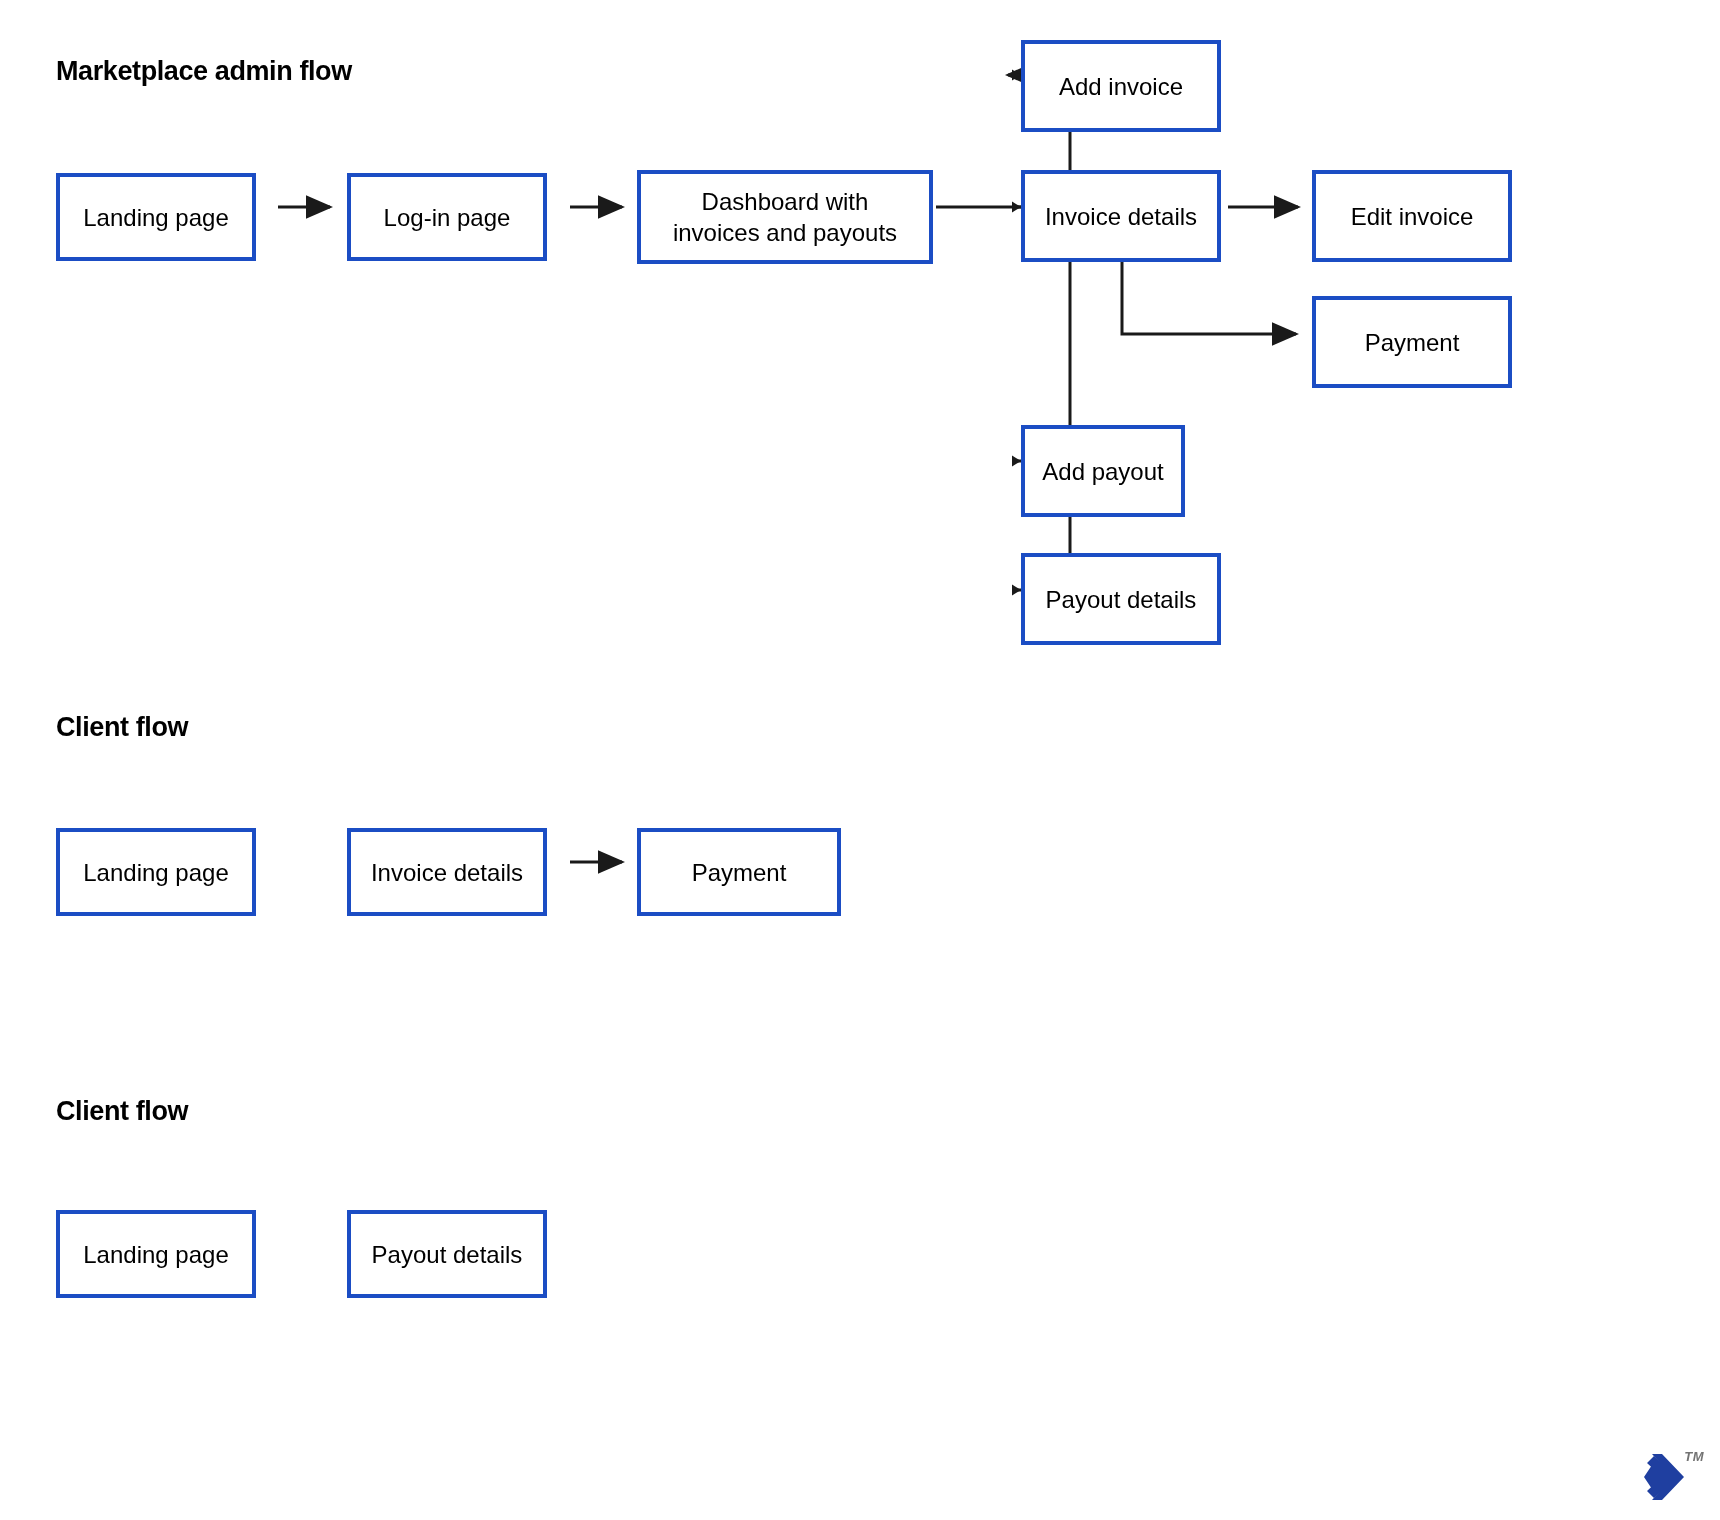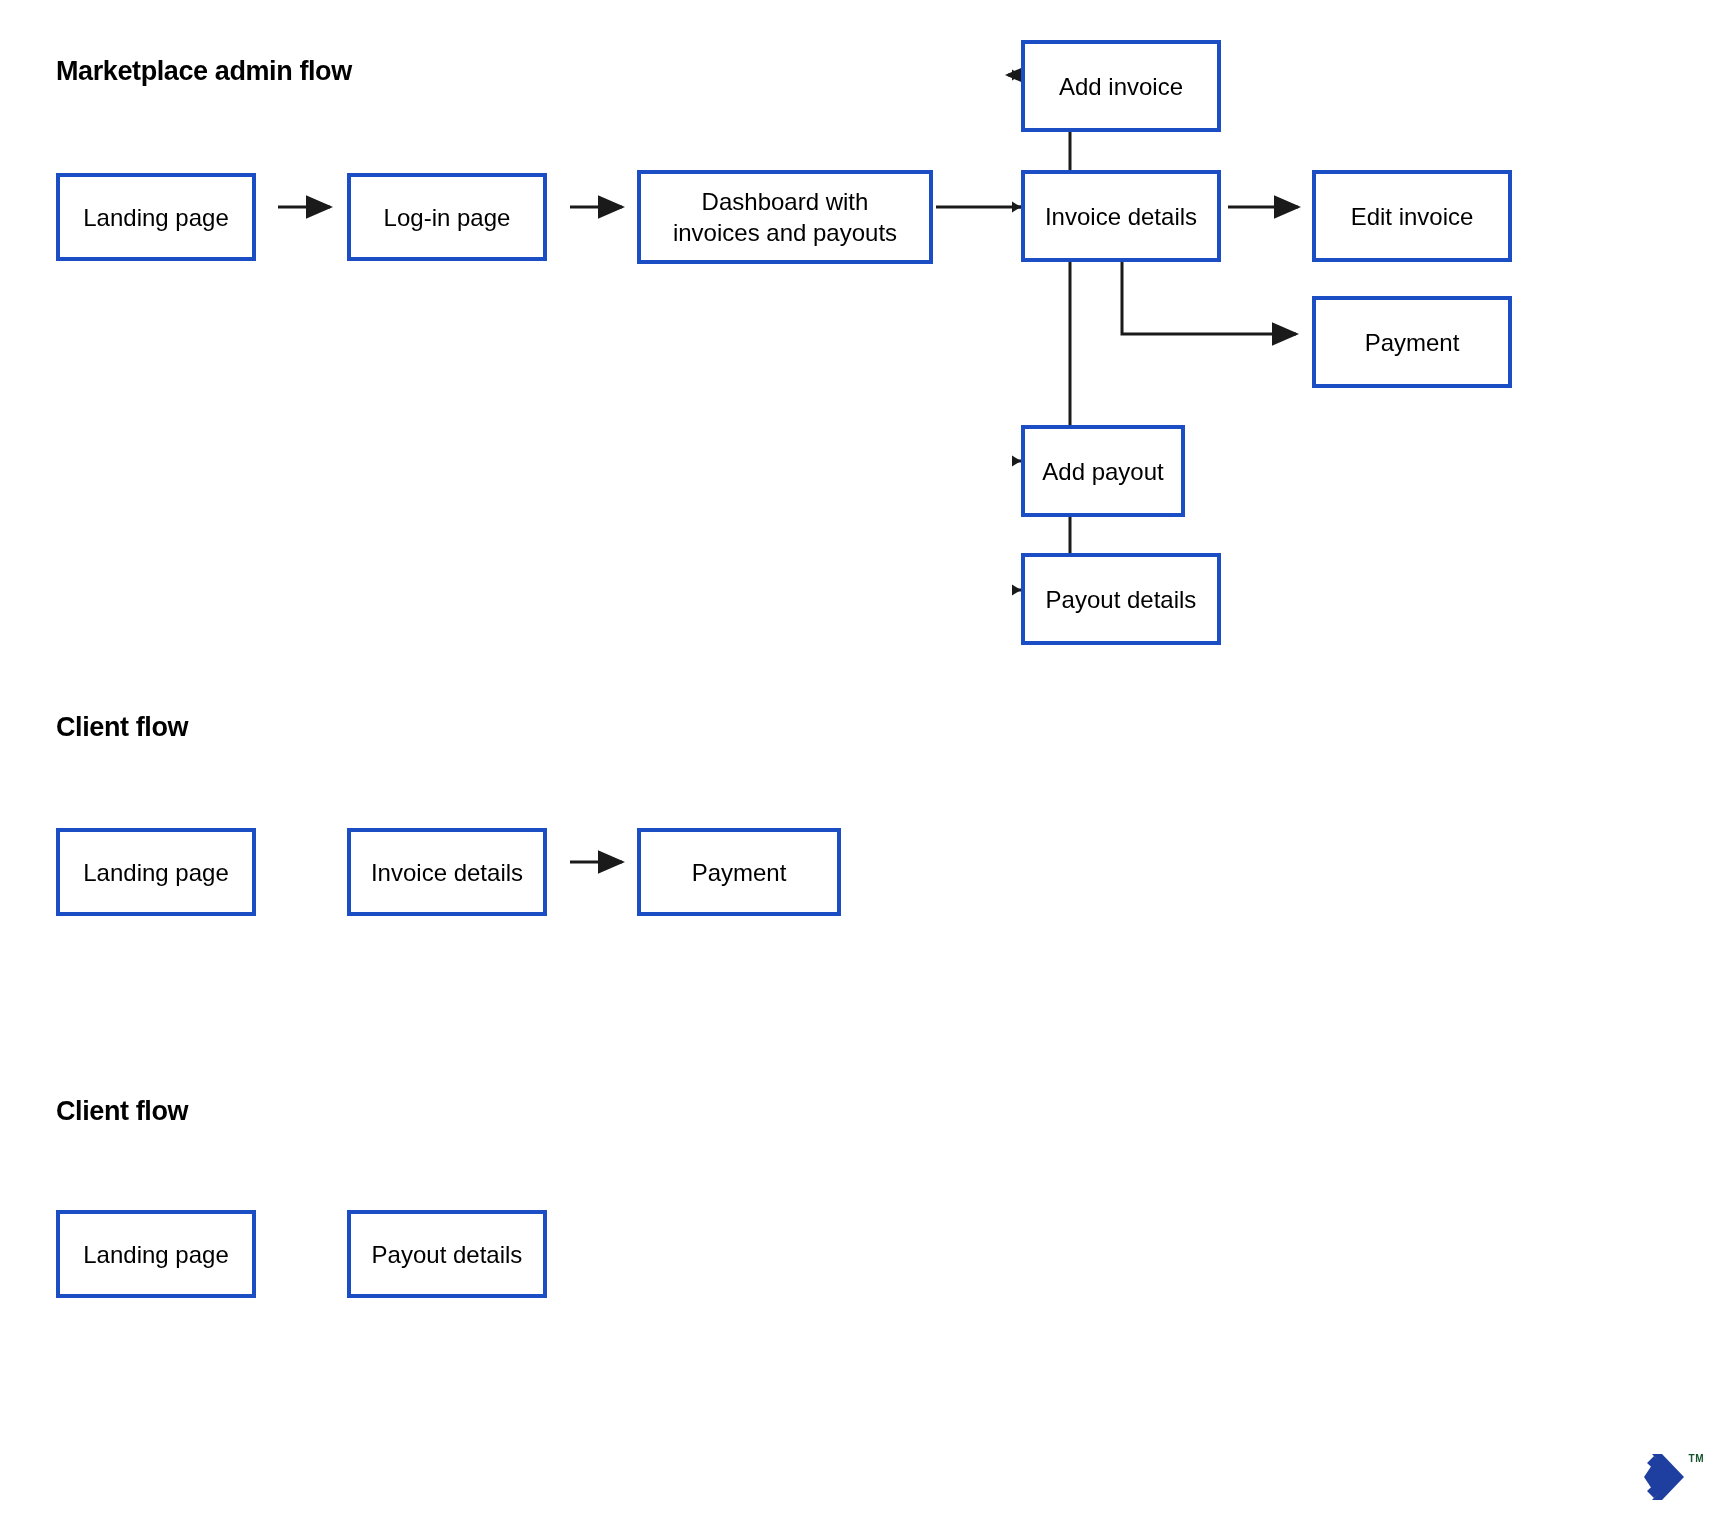--- a/index.html
+++ b/index.html
@@ -64,24 +64,25 @@
     right: 18px;
     bottom: 14px;
     width: 70px;
     height: 58px;
   }
   .tm-mark {
     position: absolute;
     right: 16px;
     bottom: 56px;
     font-family: "Liberation Sans", sans-serif;
-    font-size: 10px;
+    font-size: 13px;
     font-weight: bold;
-    color: #14532d;
+    color: #737373;
     letter-spacing: 0.5px;
+    font-style: italic;
   }
 </style>
 </head>
 <body>
 
 <div id="canvas">
 
   <svg class="connectors" viewBox="0 0 1720 1520" width="1720" height="1520" aria-hidden="true">
     <defs>
       <marker id="arrowhead" markerWidth="9" markerHeight="9" refX="8" refY="4.5" orient="auto" markerUnits="strokeWidth">

